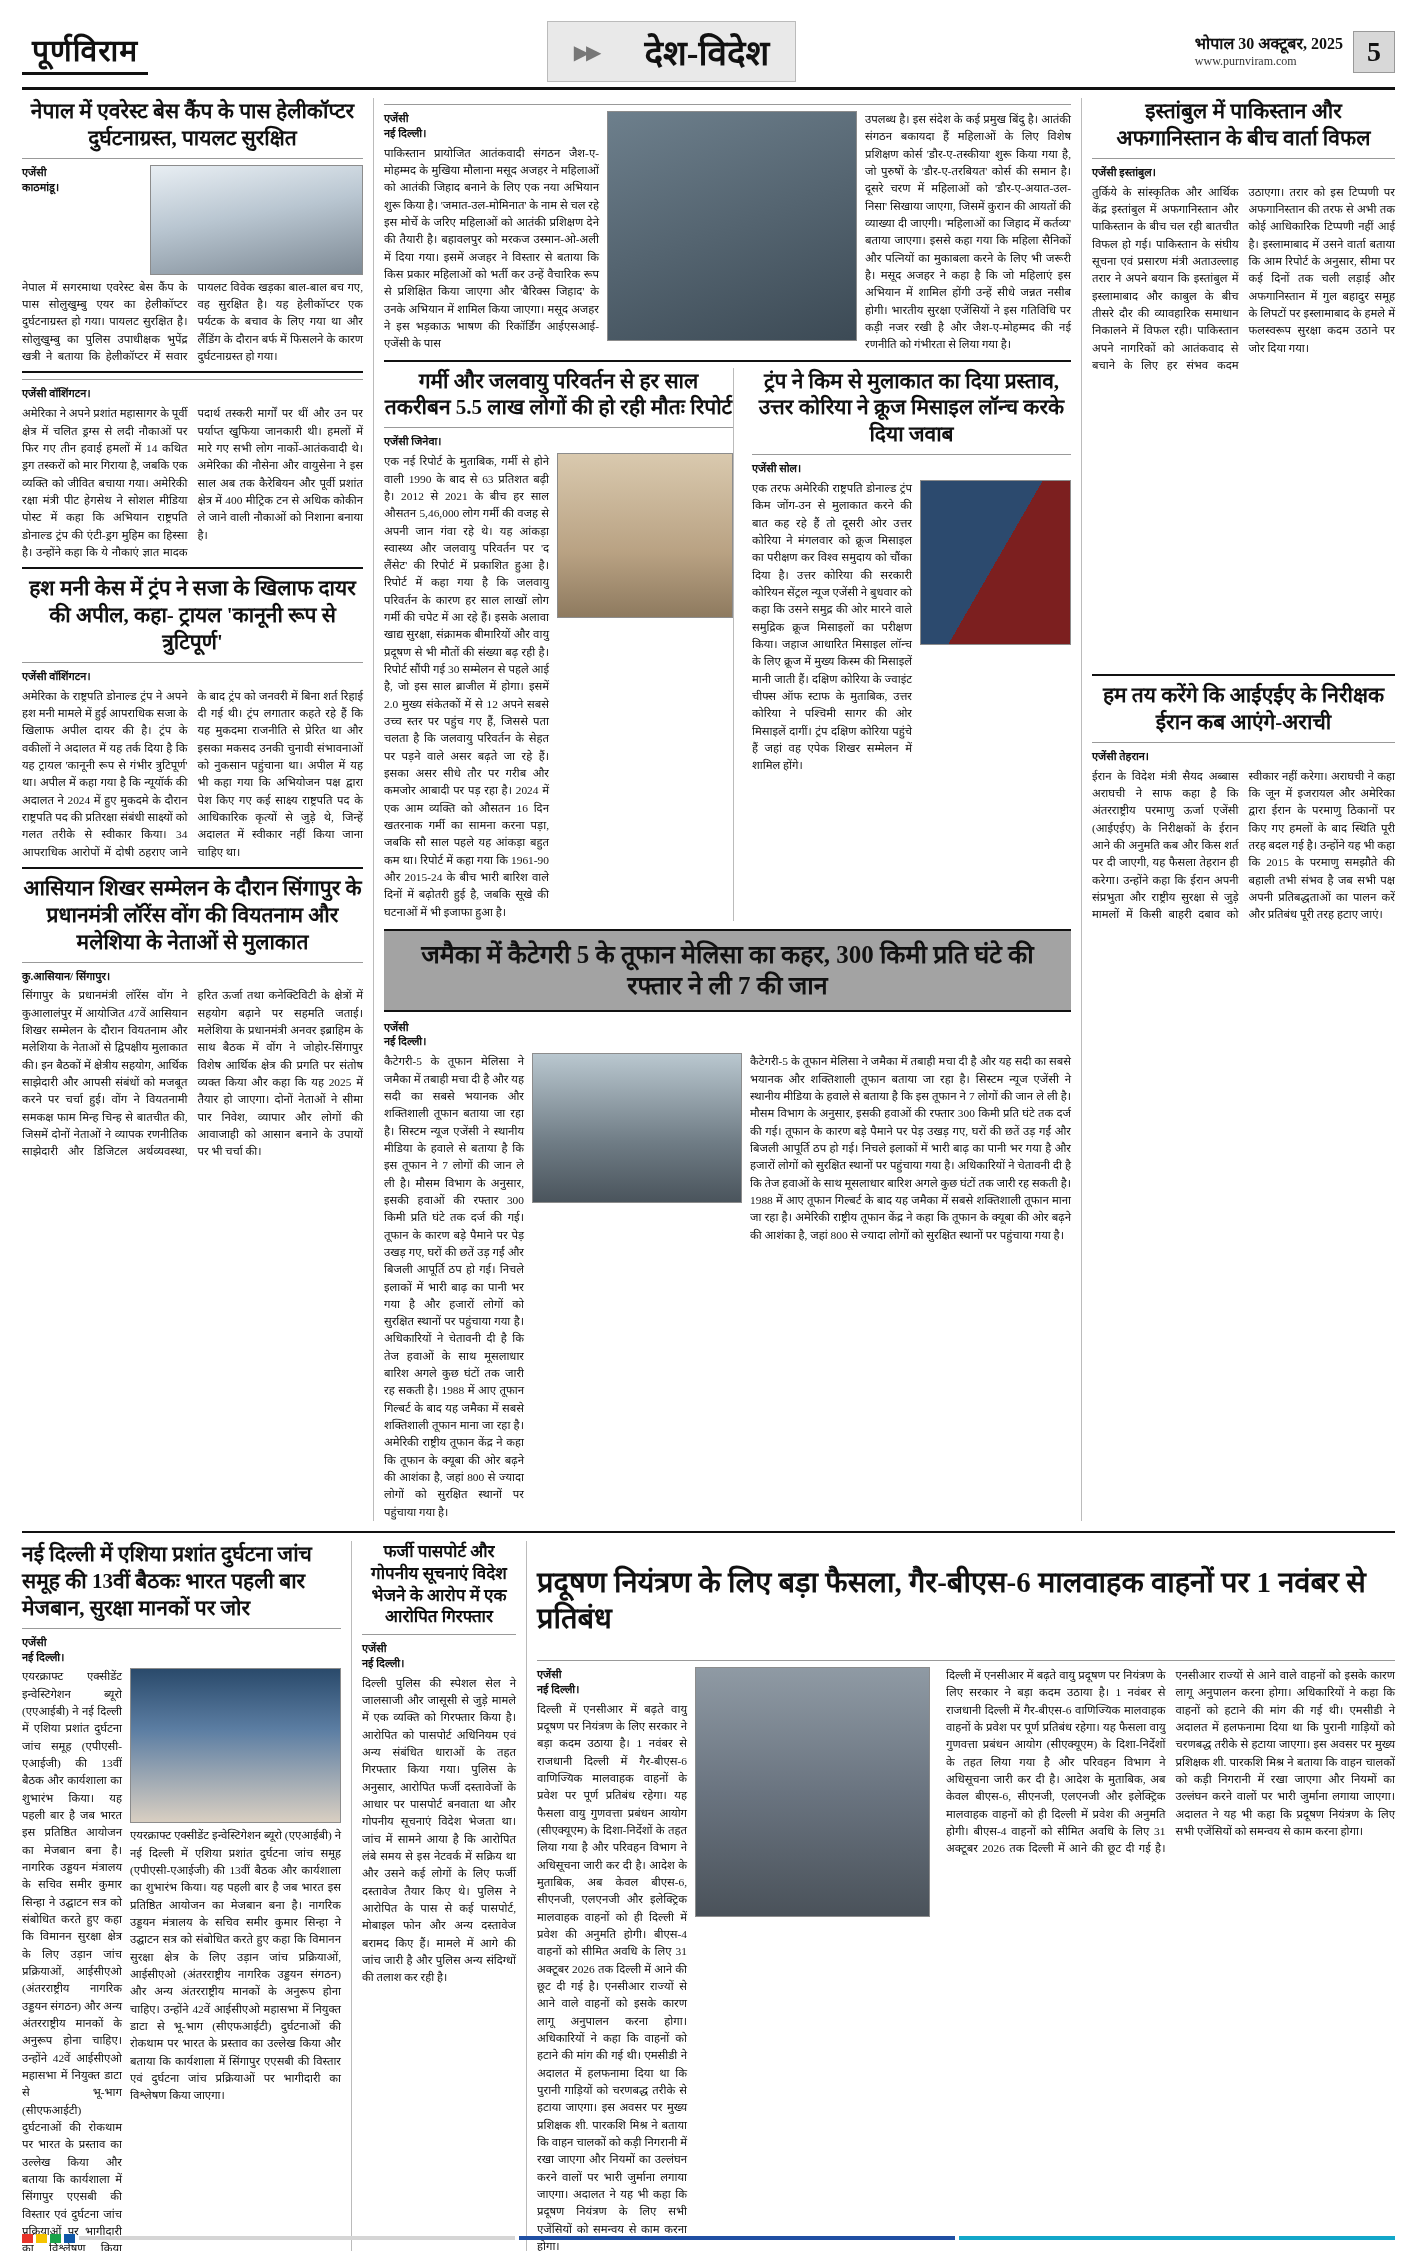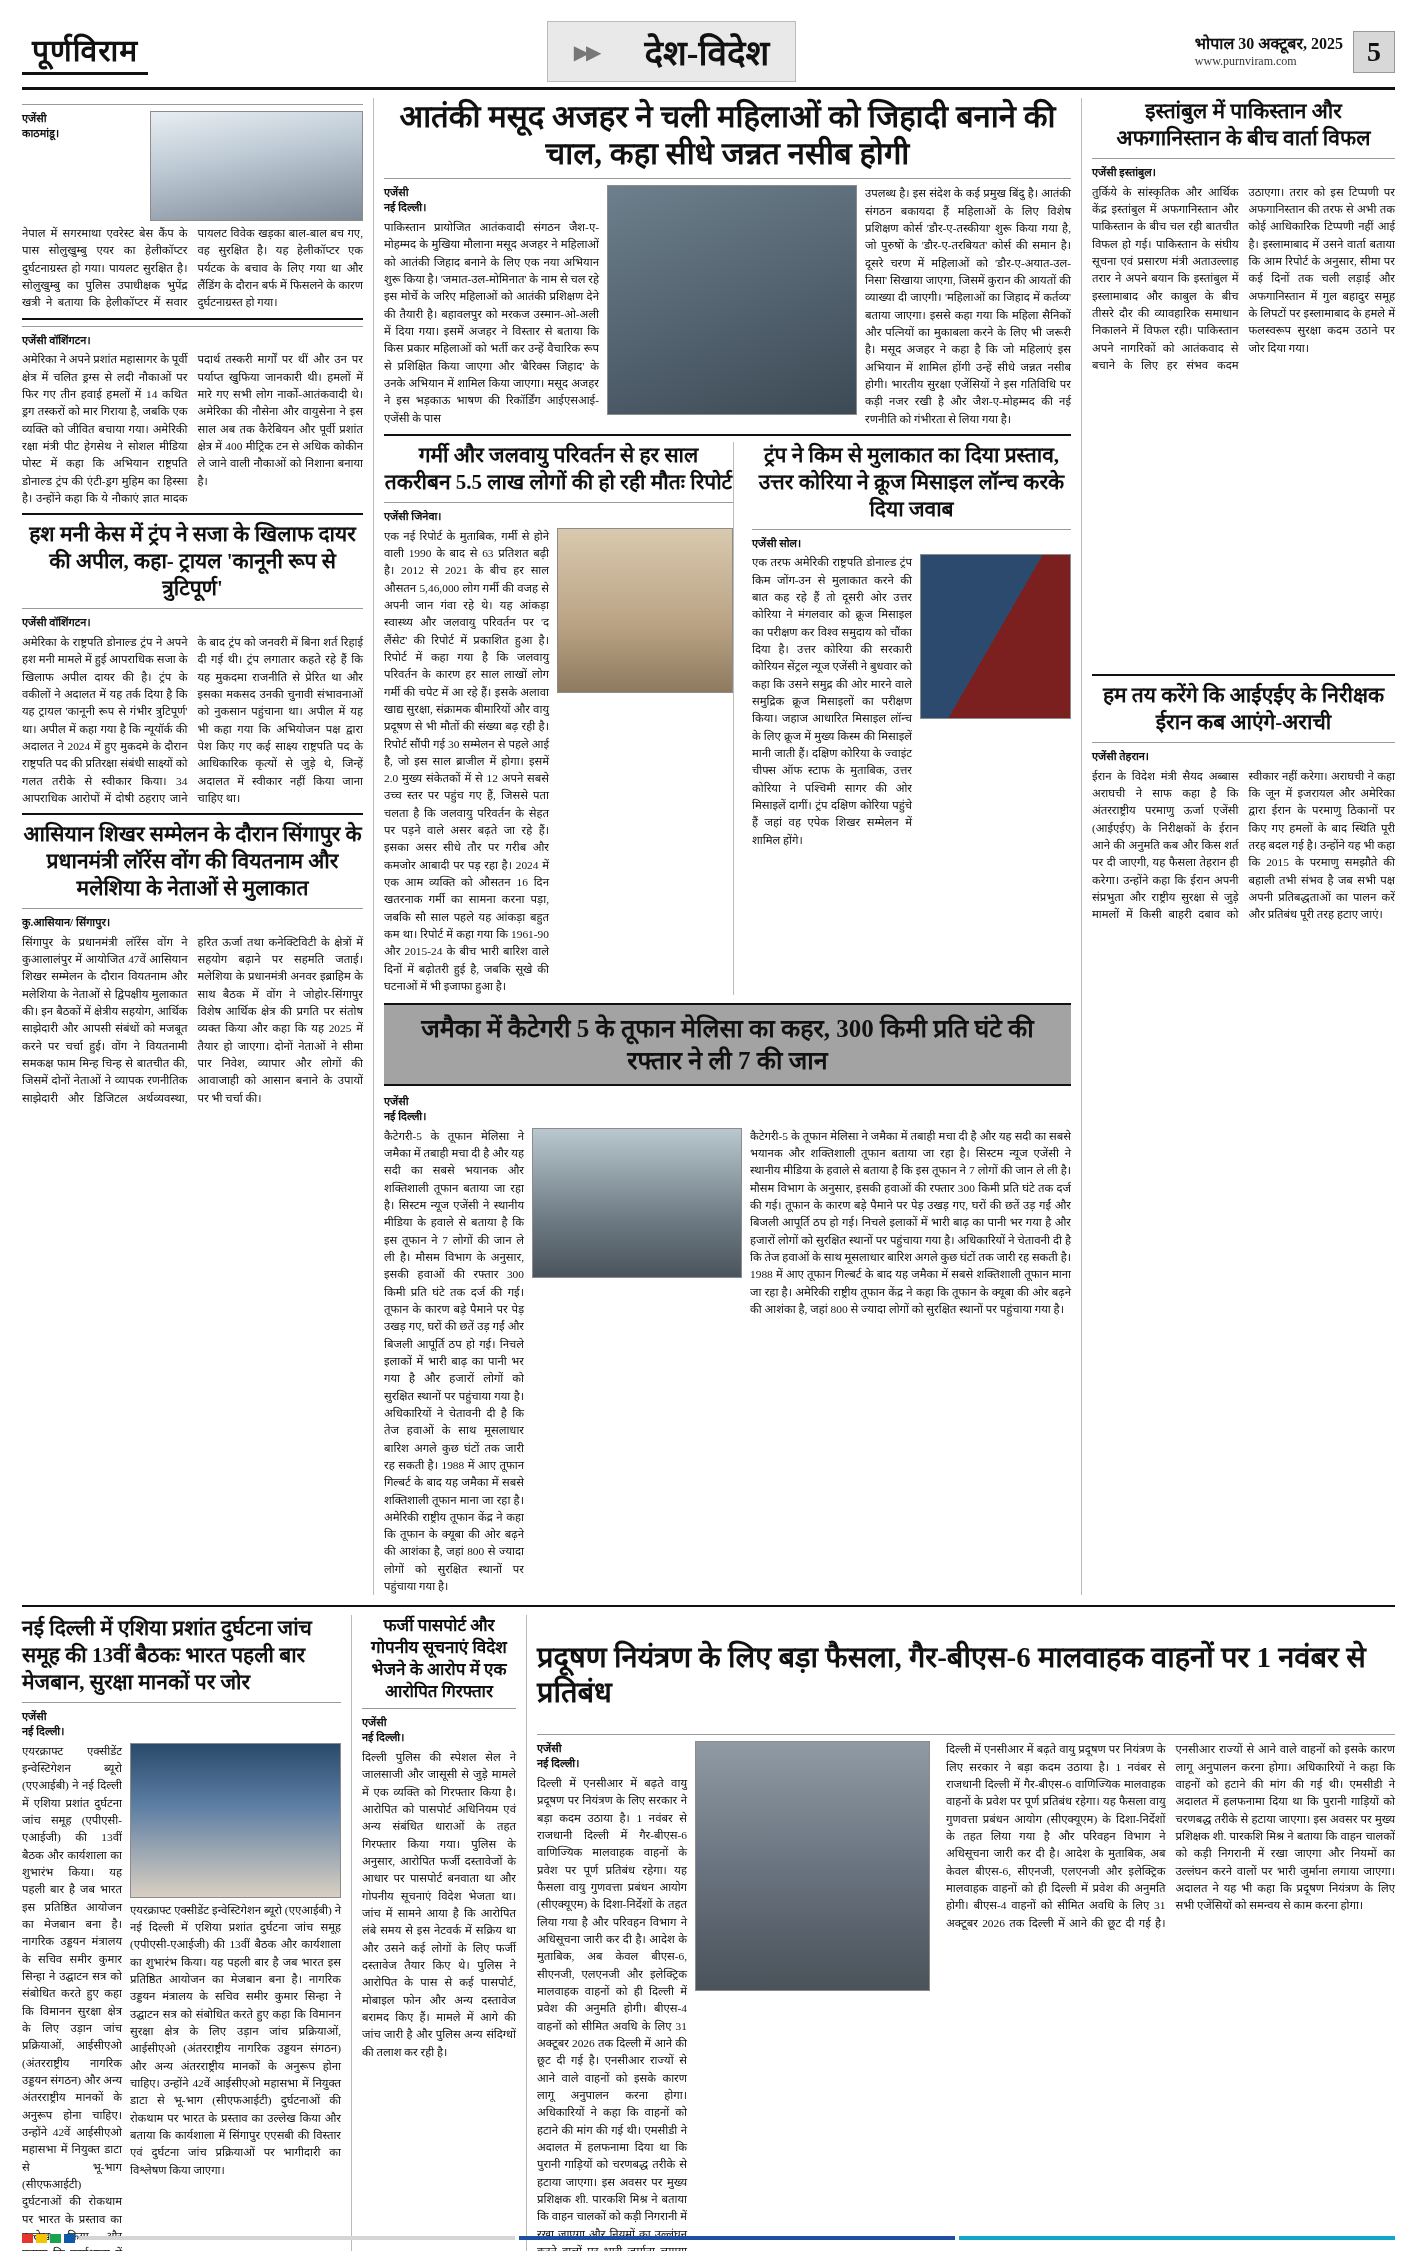--- a/index.html
+++ b/index.html
@@ -132,20 +132,21 @@
       </div>
       <div class="pagenum">5</div>
     </div>
   </div>
 
   <div class="cols">
 
     <div class="col colA">
 
       <div>
+        <h2 class="hl">नेपाल में एवरेस्ट बेस कैंप के पास हेलीकॉप्टर दुर्घटनाग्रस्त, पायलट सुरक्षित</h2>
         <div class="rule-thin"></div>
         <div class="flexrow">
           <div style="width:120px;">
             <div class="agency">
               <span>एजेंसी</span>
               <span class="city">काठमांडू।</span>
             </div>
           </div>
           <div class="photo snow" style="flex:1;height:110px;"></div>
         </div>
@@ -185,21 +186,20 @@
           <span>सिंगापुर।</span>
         </div>
         <div class="body-txt twocol mt4">सिंगापुर के प्रधानमंत्री लॉरेंस वोंग ने कुआलालंपुर में आयोजित 47वें आसियान शिखर सम्मेलन के दौरान वियतनाम और मलेशिया के नेताओं से द्विपक्षीय मुलाकात की। इन बैठकों में क्षेत्रीय सहयोग, आर्थिक साझेदारी और आपसी संबंधों को मजबूत करने पर चर्चा हुई। वोंग ने वियतनामी समकक्ष फाम मिन्ह चिन्ह से बातचीत की, जिसमें दोनों नेताओं ने व्यापक रणनीतिक साझेदारी और डिजिटल अर्थव्यवस्था, हरित ऊर्जा तथा कनेक्टिविटी के क्षेत्रों में सहयोग बढ़ाने पर सहमति जताई। मलेशिया के प्रधानमंत्री अनवर इब्राहिम के साथ बैठक में वोंग ने जोहोर-सिंगापुर विशेष आर्थिक क्षेत्र की प्रगति पर संतोष व्यक्त किया और कहा कि यह 2025 में तैयार हो जाएगा। दोनों नेताओं ने सीमा पार निवेश, व्यापार और लोगों की आवाजाही को आसान बनाने के उपायों पर भी चर्चा की।</div>
       </div>
 
     </div>
 
     <div class="col colB">
 
       <div>
-        <h2 class="hl" style="font-size:31px;line-height:1.2;">आतंकी मसूद अजहर ने चली महिलाओं को जिहादी बनाने की चाल, कहा सीधे जन्नत नसीब होगी</h2>
         <div class="rule-thin"></div>
         <div class="flexrow">
           <div style="width:215px;">
             <div class="agency">
               <span>एजेंसी</span>
               <span class="city">नई दिल्ली।</span>
             </div>
             <div class="body-txt mt4">पाकिस्तान प्रायोजित आतंकवादी संगठन जैश-ए-मोहम्मद के मुखिया मौलाना मसूद अजहर ने महिलाओं को आतंकी जिहाद बनाने के लिए एक नया अभियान शुरू किया है। 'जमात-उल-मोमिनात' के नाम से चल रहे इस मोर्चे के जरिए महिलाओं को आतंकी प्रशिक्षण देने की तैयारी है। बहावलपुर को मरकज उस्मान-ओ-अली में दिया गया। इसमें अजहर ने विस्तार से बताया कि किस प्रकार महिलाओं को भर्ती कर उन्हें वैचारिक रूप से प्रशिक्षित किया जाएगा और 'बैरिक्स जिहाद' के उनके अभियान में शामिल किया जाएगा। मसूद अजहर ने इस भड़काऊ भाषण की रिकॉर्डिंग आईएसआई-एजेंसी के पास</div>
           </div>
           <div class="photo men" style="width:250px;height:230px;"></div>

